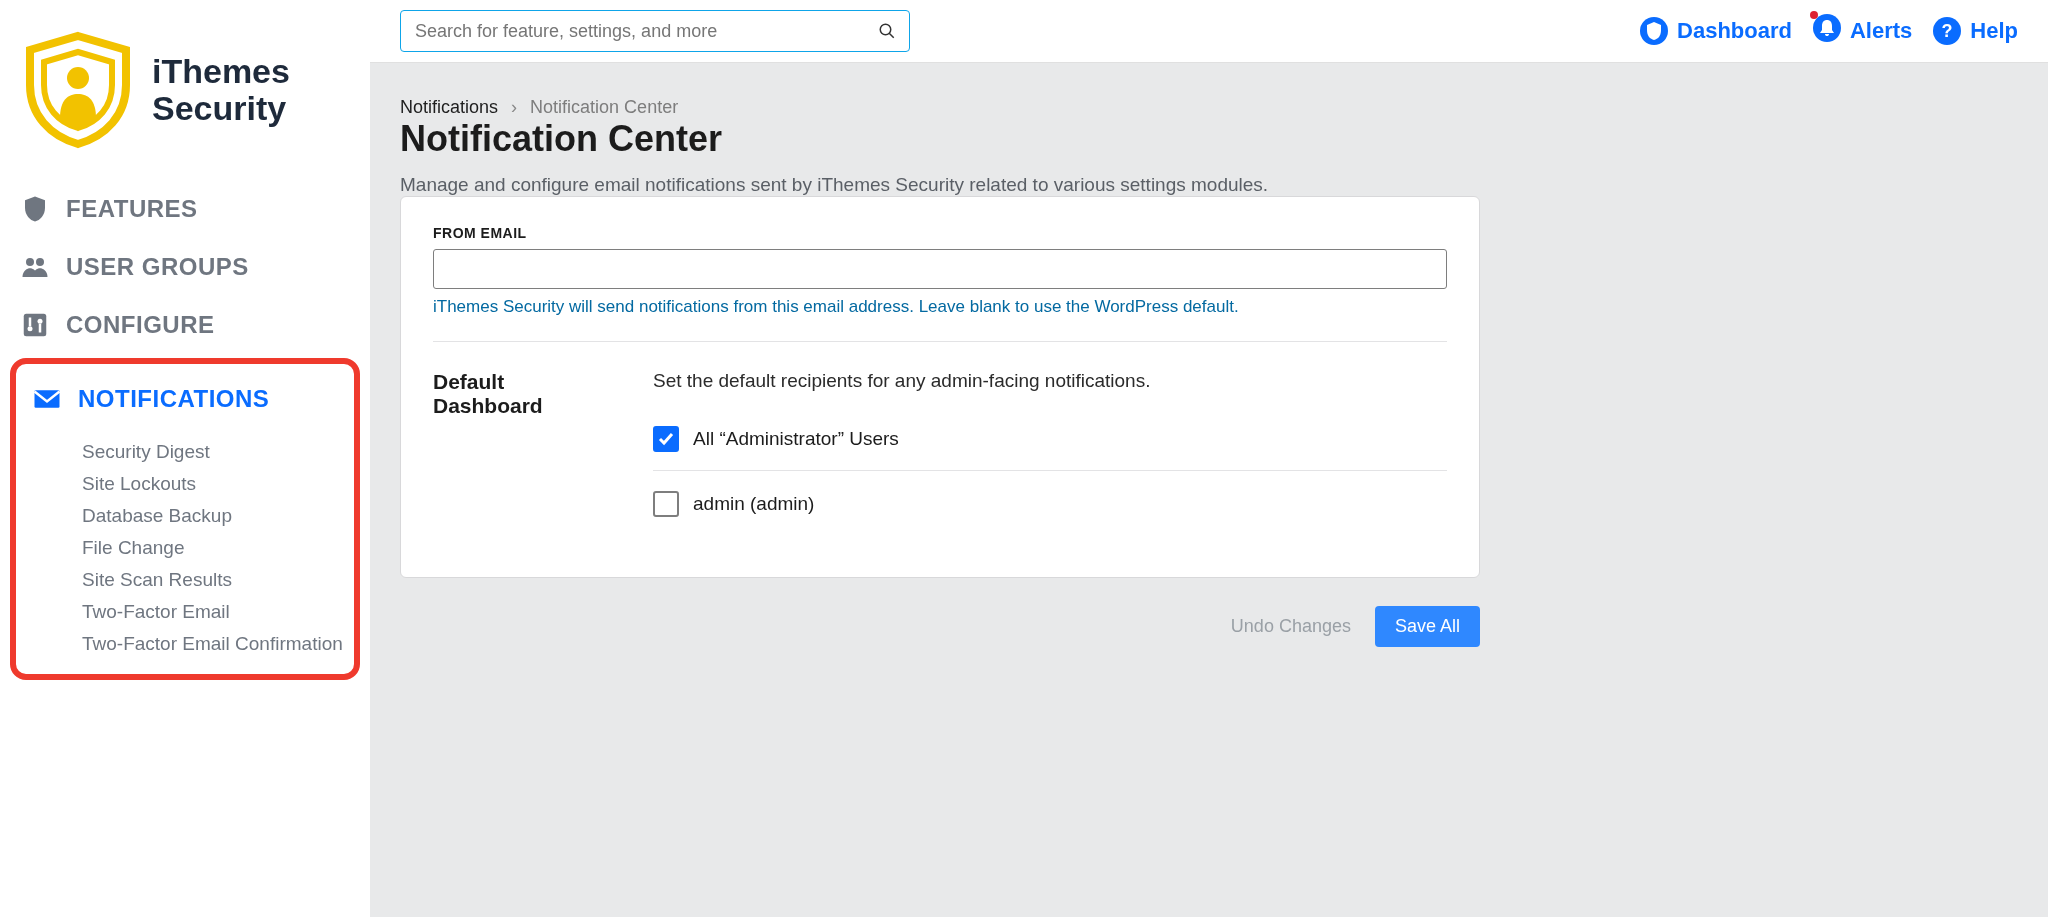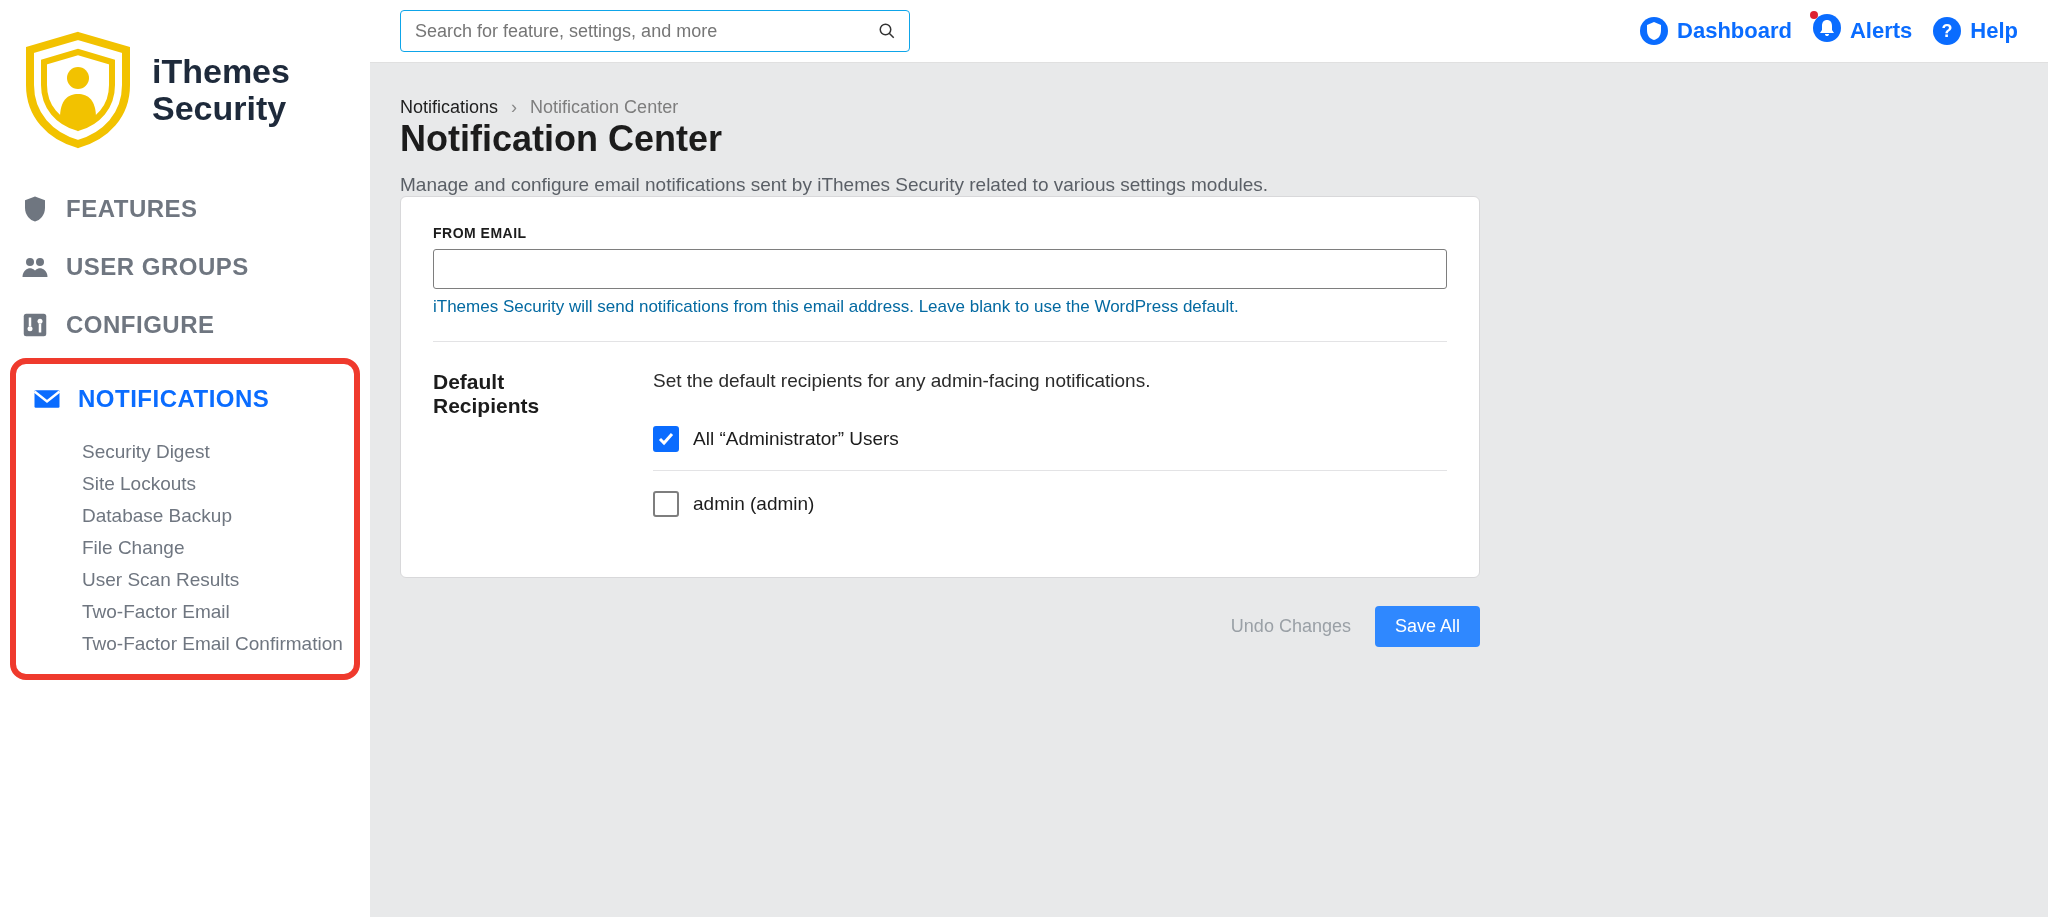--- a/index.html
+++ b/index.html
@@ -277,21 +277,21 @@
               <path d="M2 6 L12 14 L22 6" fill="none" stroke="#fff" stroke-width="2"></path>
             </svg>
           <span>Notifications</span>
         </li>
       </ul>
       <ul class="subnav">
         <li>Security Digest</li>
         <li>Site Lockouts</li>
         <li>Database Backup</li>
         <li>File Change</li>
-        <li>User Scan Results</li>
+        <li>Site Scan Results</li>
         <li>Two-Factor Email</li>
         <li>Two-Factor Email Confirmation</li>
       </ul>
     </div>
   </aside>
 
   <div class="main">
     <div class="topbar">
       <div class="search-wrap">
         <input class="search-input" type="text" placeholder="Search for feature, settings, and more" style="">
@@ -338,21 +338,21 @@
       <p class="page-desc">Manage and configure email notifications sent by iThemes Security related to various settings modules.</p>
 
       <div class="card">
         <div class="field-label">FROM EMAIL</div>
         <input class="text-input" type="text" value="" style="">
         <div class="field-help">iThemes Security will send notifications from this email address. Leave blank to use the WordPress default.</div>
 
         <hr class="divider">
 
         <div class="recipients-row">
-          <div class="recip-label">Default Recipients</div>
+          <div class="recip-label">Default Dashboard</div>
           <div class="recip-right">
             <div class="recip-desc">Set the default recipients for any admin-facing notifications.</div>
 
             <div class="check-row">
               <div class="checkbox checked">
                 <svg viewBox="0 0 16 16" fill="none" stroke="#fff" stroke-width="3">
                     <polyline points="2,8 6,12 14,3"></polyline>
                   </svg>
               </div>
               <span class="check-label">All “Administrator” Users</span>

